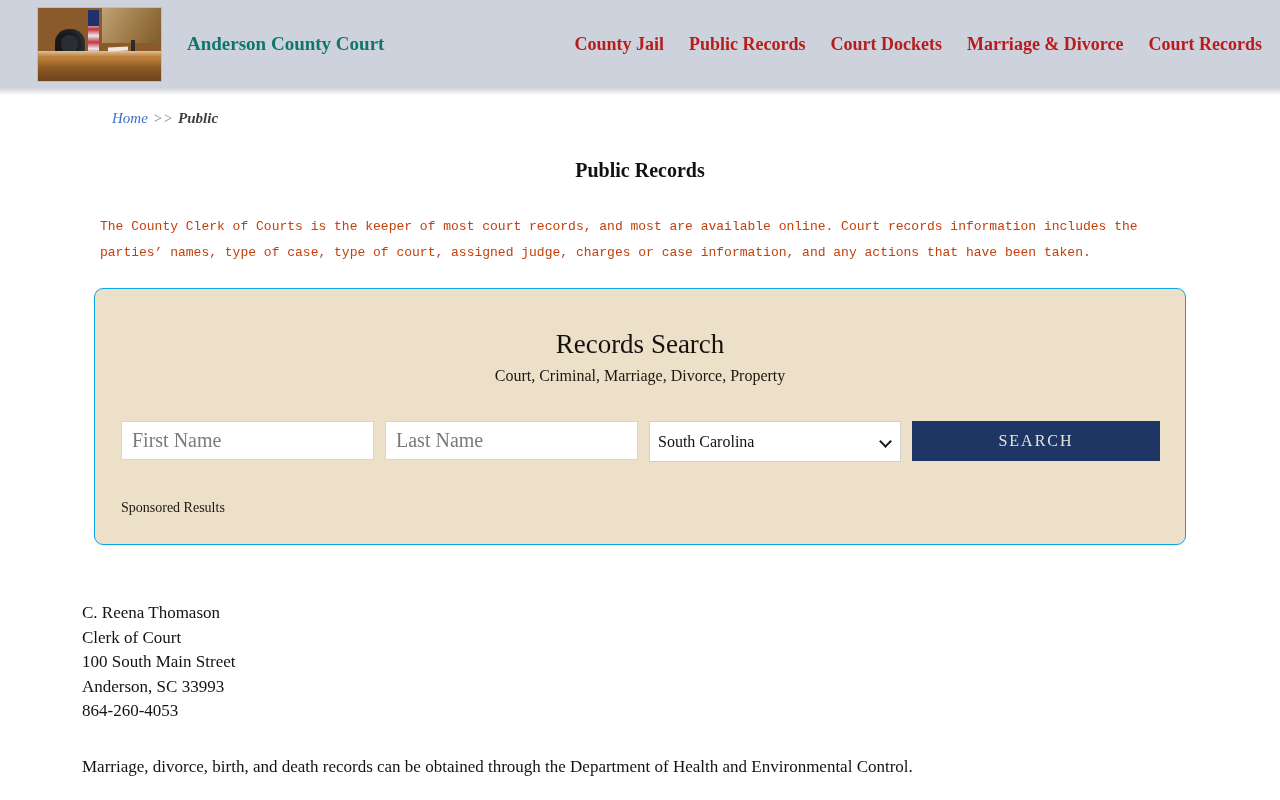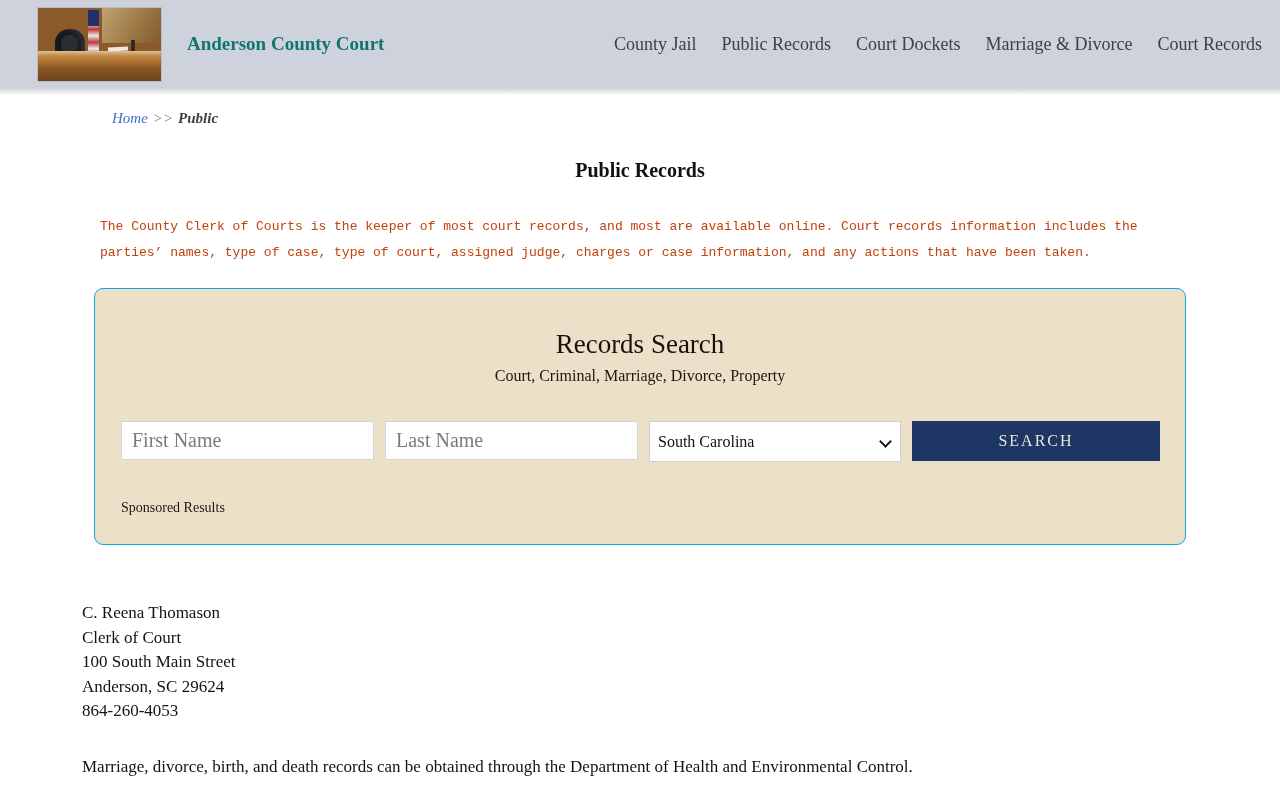--- a/index.html
+++ b/index.html
@@ -92,22 +92,22 @@
   }
   #main-nav {
     margin-left: auto;
     margin-right: 18px;
     display: flex;
     align-items: center;
     gap: 25px;
   }
   .nav-link {
     font-size: 18px;
-    font-weight: normal;
-    color: #404040;
+    font-weight: bold;
+    color: #b91c1c;
     text-decoration: none;
     white-space: nowrap;
     cursor: pointer;
   }
 
   
   #content { width: 1280px; padding: 0; }
 
   #breadcrumb {
     margin: 22px 0 0 112px;
@@ -307,19 +307,19 @@
       <button id="search-button" type="submit">SEARCH</button>
     </form>
 
     <div id="sponsored-results">Sponsored Results</div>
   </section>
 
   <div id="clerk-contact">
     <div>C. Reena Thomason</div>
     <div>Clerk of Court</div>
     <div>100 South Main Street</div>
-    <div>Anderson, SC 29624</div>
+    <div>Anderson, SC 33993</div>
     <div>864-260-4053</div>
   </div>
 
   <p id="records-note">Marriage, divorce, birth, and death records can be obtained through the Department of Health and Environmental Control.</p>
 
 </div>
 
 </body></html>

